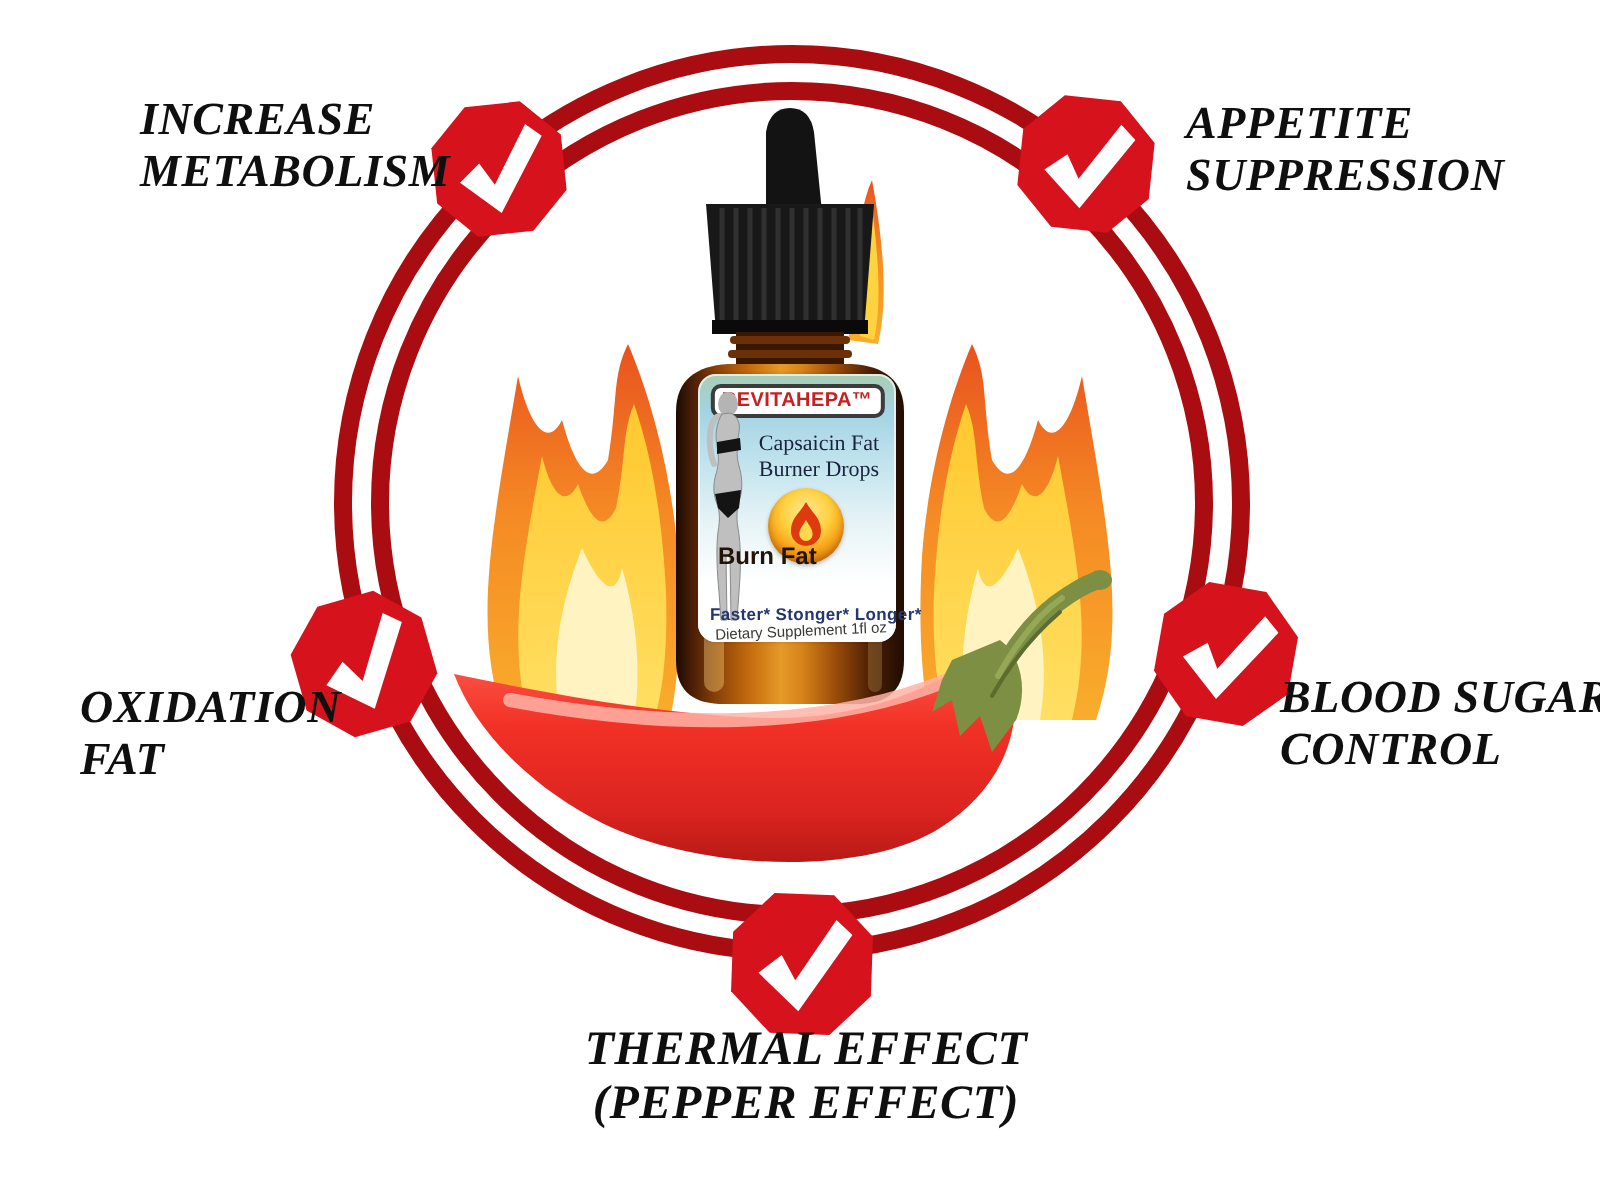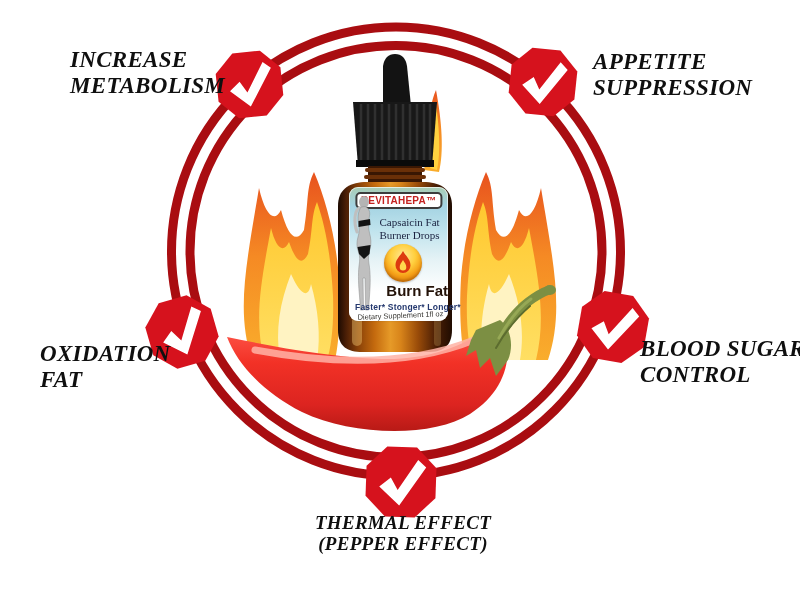--- a/index.html
+++ b/index.html
@@ -7,21 +7,21 @@
          font-family:"Liberation Serif",serif;}
   .art{position:absolute;left:0;top:0;}
 
   
   .benefit{position:absolute;font-style:italic;font-weight:700;font-size:23px;line-height:1.12;
            color:#0f0f0f;letter-spacing:.3px;white-space:nowrap;}
   #b-tl{left:60px;top:47px;margin-left:10px;}
   #b-tr{left:593px;top:49px;}
   #b-l{left:40px;top:341px;}
   #b-r{left:640px;top:336px;}
-  #b-b{left:248px;top:512px;width:310px;text-align:center;font-size:19px;}
+  #b-b{left:248px;top:512px;width:310px;text-align:center;font-size:24px;}
 
   
   .badge{position:absolute;}
   #badge-tl{left:216px;top:51px;width:67px;height:67px;transform:rotate(-6deg);}
   #badge-tr{left:509px;top:48px;width:68px;height:68px;transform:rotate(6deg);}
   #badge-l{left:147px;top:297px;width:70px;height:70px;transform:rotate(-16deg);}
   #badge-r{left:578px;top:292px;width:70px;height:70px;transform:rotate(10deg);}
   #badge-b{left:365px;top:446px;width:72px;height:72px;transform:rotate(2deg);}
 
   
@@ -32,22 +32,22 @@
     background:#ffffff;border:2px solid #3c3c3c;border-radius:5px;padding:1px 4px;
     font-family:"Liberation Sans",sans-serif;font-weight:700;font-size:10px;color:#c42220;
     letter-spacing:.2px;white-space:nowrap;}
   .silhouette{position:absolute;left:0px;top:7px;}
   .product-name{position:absolute;top:29px;left:24px;right:2px;text-align:center;
     font-family:"Liberation Serif",serif;font-weight:400;font-size:11px;line-height:1.18;color:#1a2240;}
   .flame-medal{position:absolute;left:35px;top:57px;width:38px;height:38px;border-radius:50%;
     background:radial-gradient(circle at 50% 32%,#ffe896 0%,#ffcf3d 38%,#f5a018 62%,#e07d0a 85%,#c96a08 100%);
     box-shadow:inset 0 -2px 3px rgba(120,60,0,.4), 0 1px 2px rgba(0,0,0,.25);}
   .flame-medal svg{position:absolute;left:0;top:0;}
-  .claim{position:absolute;top:95px;left:10px;right:0;text-align:right;
-    font-family:"Liberation Sans",sans-serif;font-weight:700;font-size:15px;color:#231208;}
+  .claim{position:absolute;top:84px;left:10px;right:0;text-align:left;
+    font-family:"Liberation Sans",sans-serif;font-weight:700;font-size:12px;color:#231208;}
   .subclaim{position:absolute;top:115px;left:6px;right:10px;text-align:center;
     font-family:"Liberation Sans",sans-serif;font-weight:700;font-size:8.5px;color:#24386e;
     letter-spacing:.2px;white-space:nowrap;}
   .supplement{position:absolute;top:124px;left:4px;right:0;text-align:center;
     font-family:"Liberation Sans",sans-serif;font-size:7.5px;color:#3a3935;
     transform:rotate(-2.5deg);white-space:nowrap;}
 </style>
 </head>
 <body>
 

